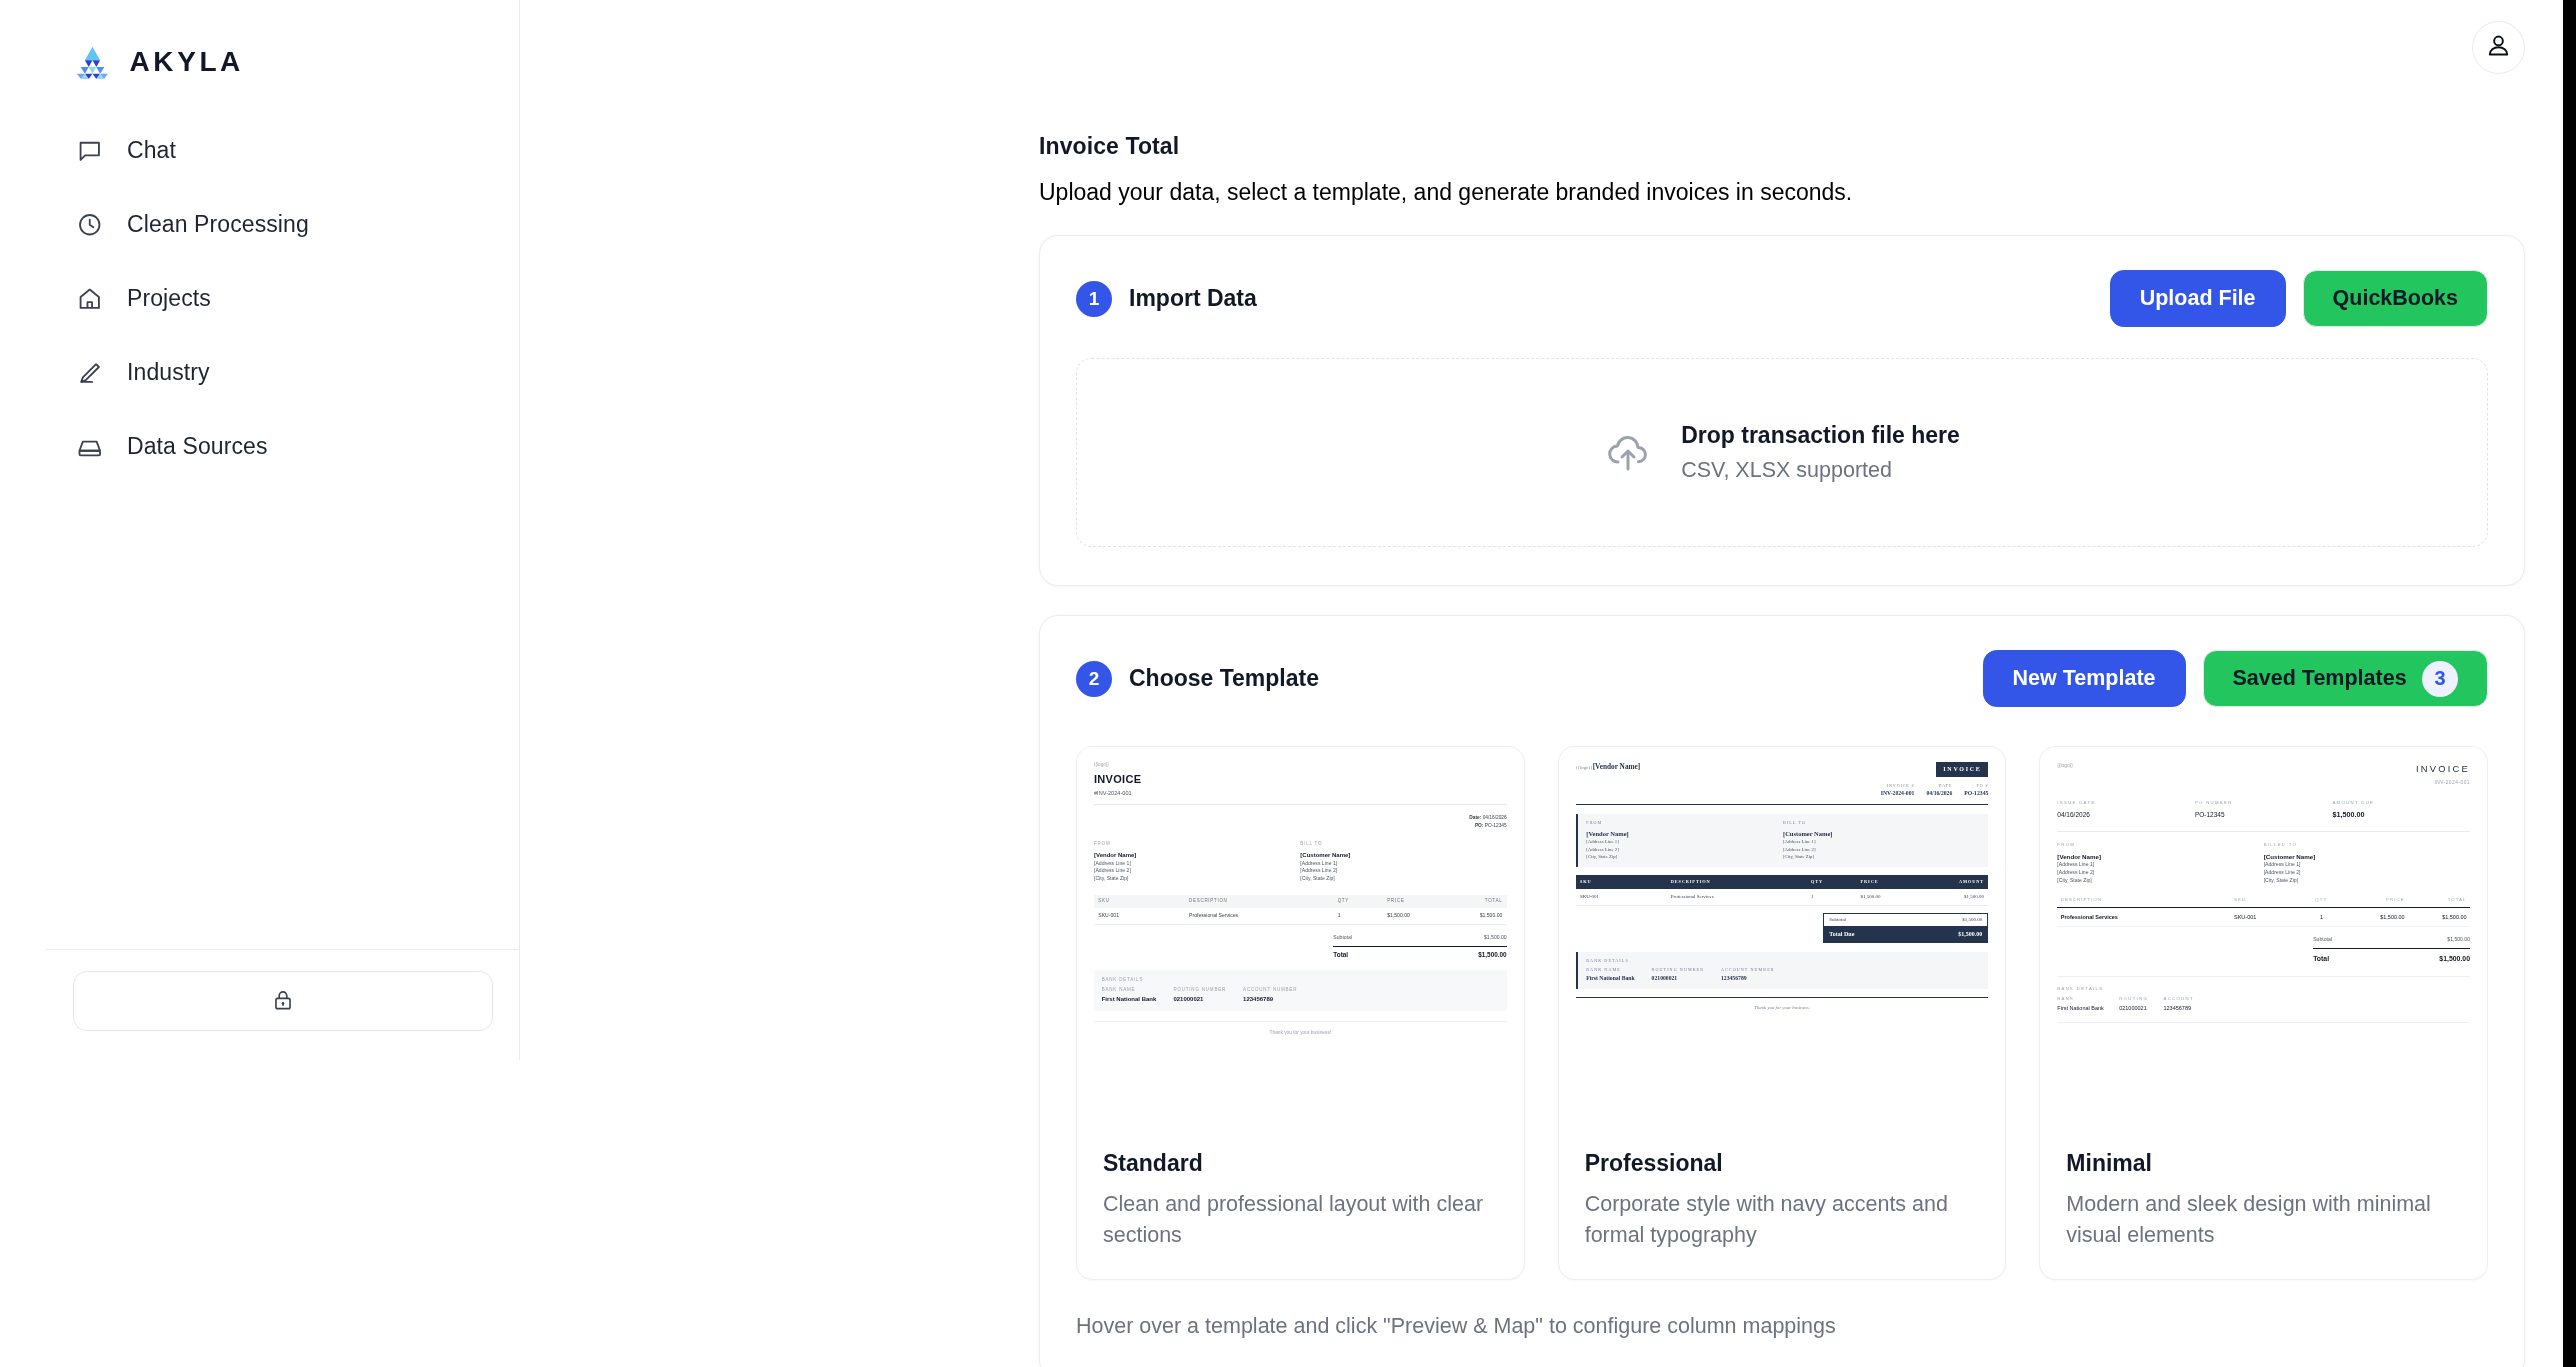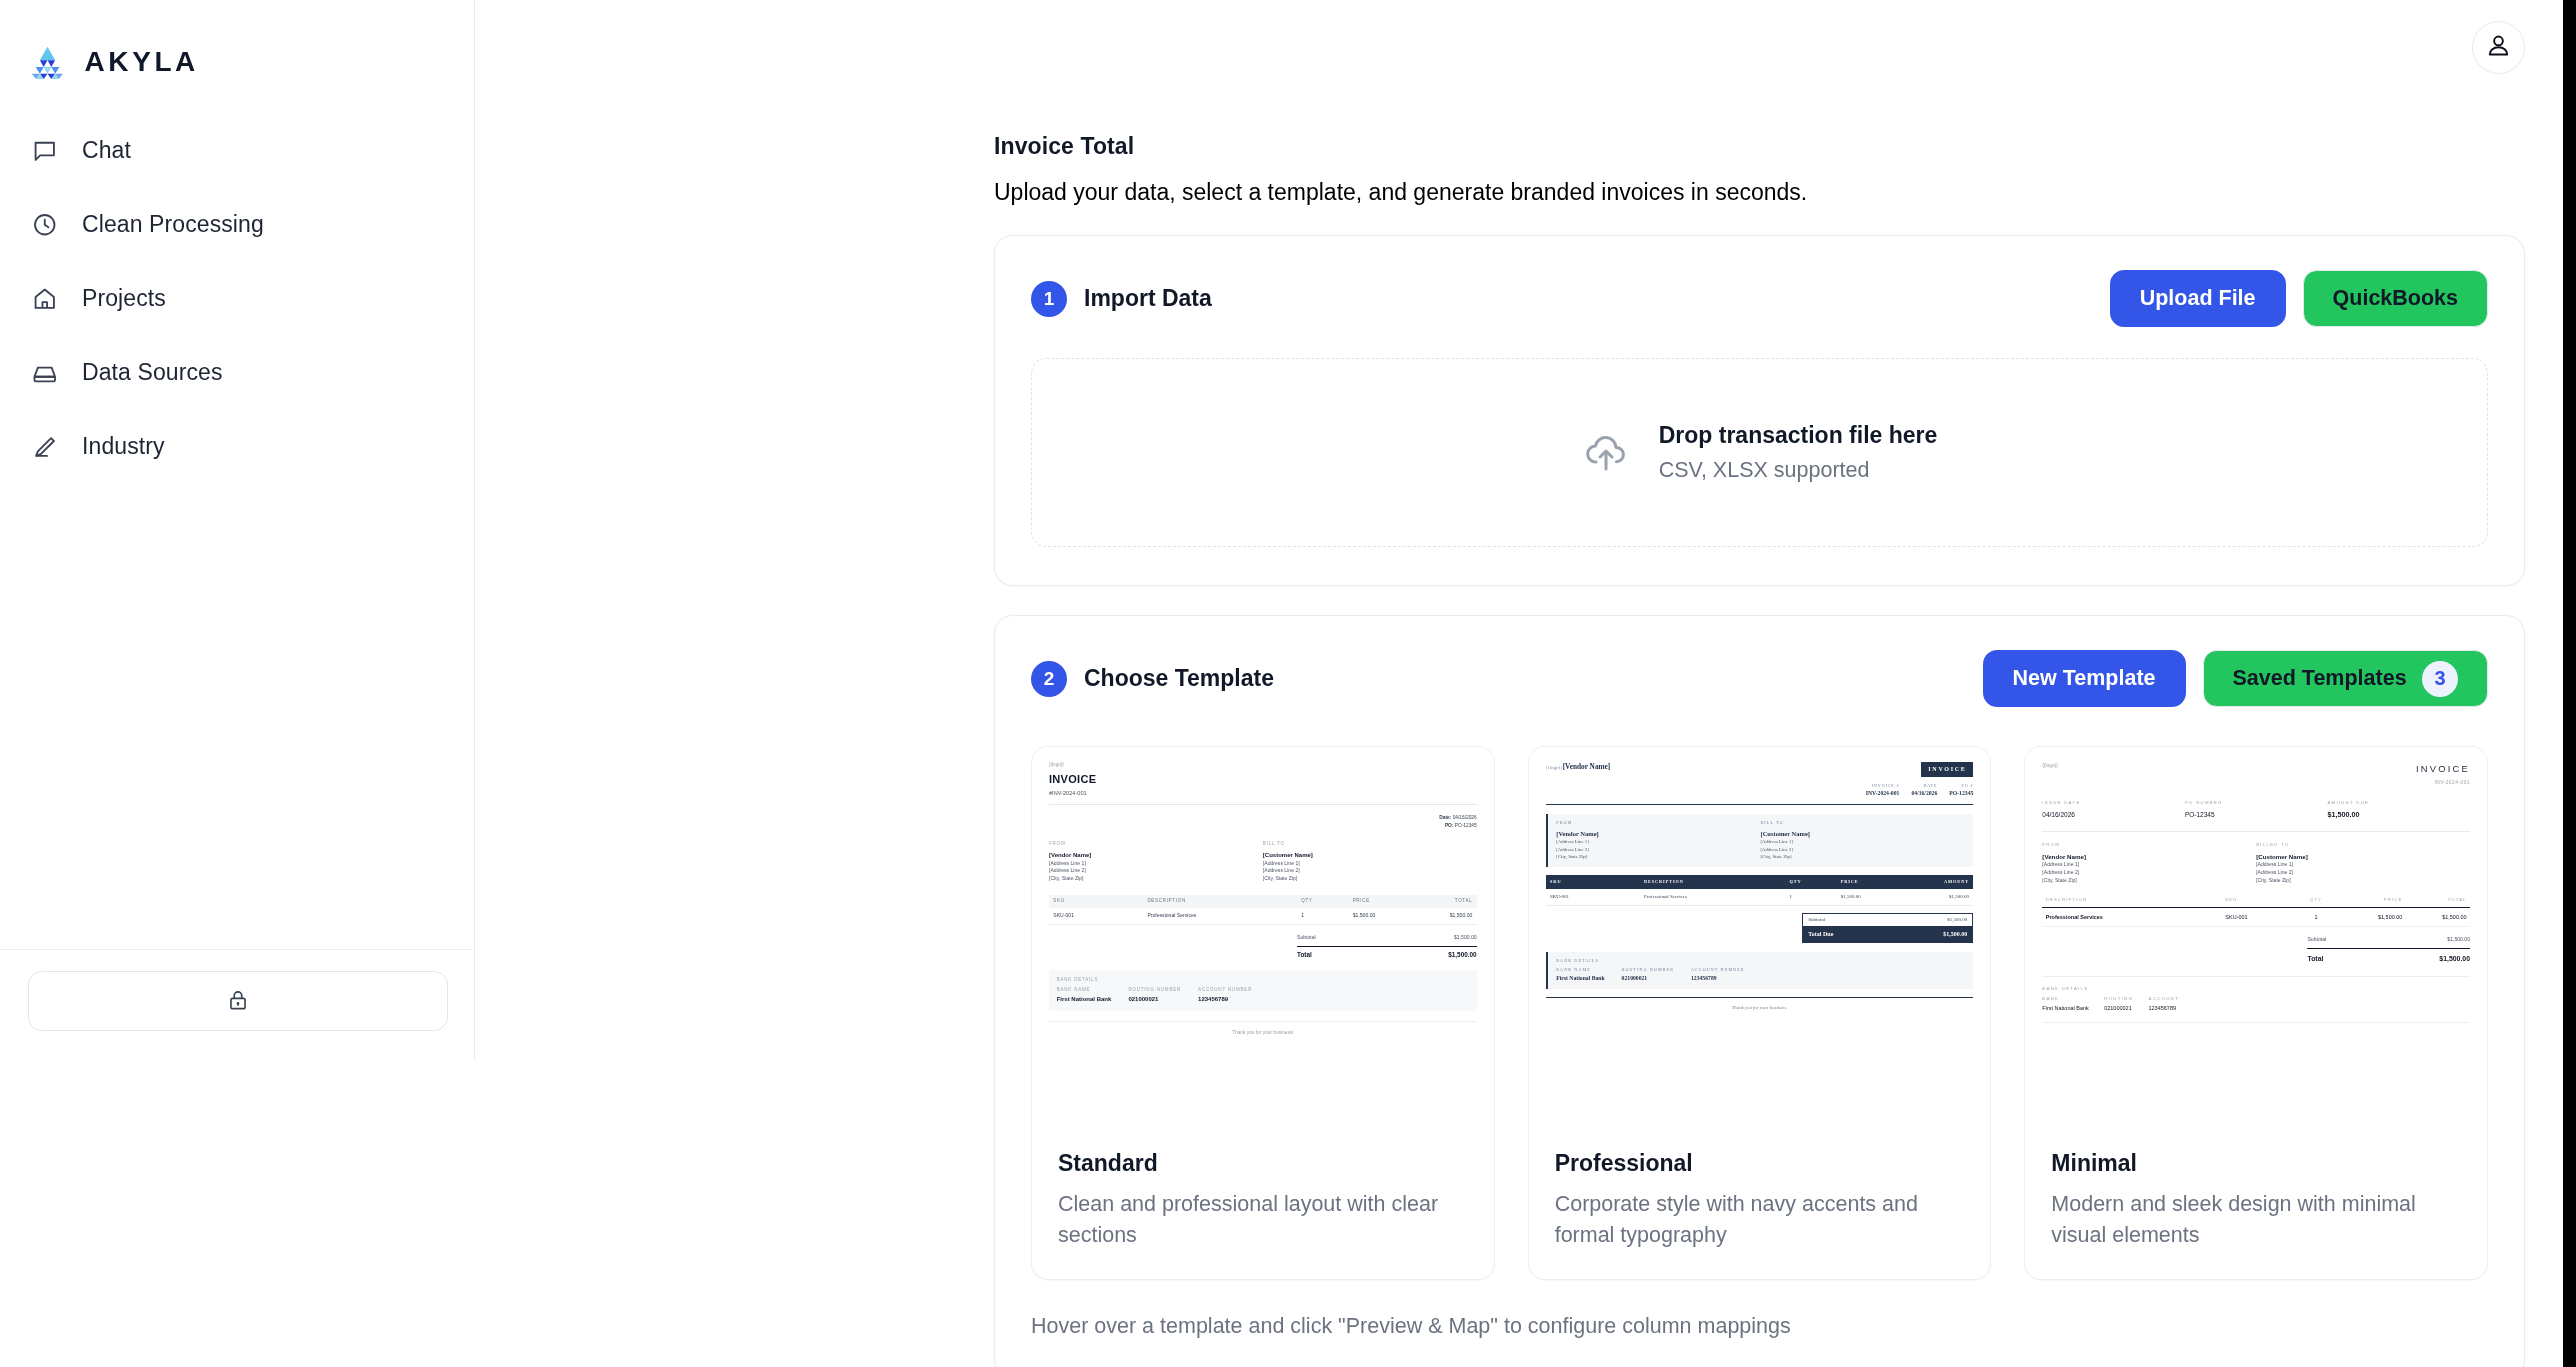--- a/index.html
+++ b/index.html
@@ -13,20 +13,21 @@
   .right-gutter { position:absolute; top:0; right:0; width:13px; height:1368px; background:#000; z-index:50; }
 
   
   .sidebar {
     width: 475px; height: 1060px;
     background: #ffffff;
     border-right: 0.9px solid #e8eaee;
     display: flex; flex-direction: column;
     flex: 0 0 475px;
     position: relative;
+    margin-left: 45px;
   }
   .brand { display:flex; align-items:center; gap:18px; padding: 24px 0 0 27.5px; height: 100px;}
   .brand-mark { width: 39px; height: 34px; }
   .brand-text { font-size: 28px; font-weight: 700; letter-spacing: 3.6px; color:#10182a; }
 
   .nav { margin-top: 13.7px; display:flex; flex-direction:column; }
   .nav-item {
     display:flex; align-items:center; gap: 22px;
     height: 74px; padding-left: 29px;
     cursor: pointer;
@@ -260,36 +261,36 @@
           <svg width="27.5" height="27.5" viewBox="0 0 24 24" fill="none" stroke="currentColor" stroke-width="1.6" stroke-linejoin="round">
             <path d="M4 10.5 12 4l8 6.5V20H4z"></path>
               <path d="M10 20v-5h4v5"></path>
           </svg>
         </span>
         <span class="nav-label">Projects</span>
       </div>
 
       <div class="nav-item">
         <span class="nav-icon">
+          <svg width="27.5" height="27.5" viewBox="0 0 24 24" fill="none" stroke="currentColor" stroke-width="1.6" stroke-linecap="round" stroke-linejoin="round">
+            <path d="M17.5 4.5 6 16l-1.5 4 4-1.5L20 7z"></path>
+              <path d="M5 20h9"></path>
+          </svg>
+        </span>
+        <span class="nav-label">Industry</span>
+      </div>
+
+      <div class="nav-item">
+        <span class="nav-icon">
           <svg width="27.5" height="27.5" viewBox="0 0 24 24" fill="none" stroke="currentColor" stroke-width="1.6" stroke-linejoin="round">
             <path d="M3 15.5 6 7.5h12l3 8z"></path>
               <rect x="3" y="15.5" width="18" height="4" rx="1.2"></rect>
           </svg>
         </span>
         <span class="nav-label">Data Sources</span>
-      </div>
-
-      <div class="nav-item">
-        <span class="nav-icon">
-          <svg width="27.5" height="27.5" viewBox="0 0 24 24" fill="none" stroke="currentColor" stroke-width="1.6" stroke-linecap="round" stroke-linejoin="round">
-            <path d="M17.5 4.5 6 16l-1.5 4 4-1.5L20 7z"></path>
-              <path d="M5 20h9"></path>
-          </svg>
-        </span>
-        <span class="nav-label">Industry</span>
       </div>
 
 
     </nav>
 
     <div class="sidebar-footer">
       <div class="lock-box">
         <span>
           <svg width="26" height="26" viewBox="0 0 24 24" fill="none" stroke="#374151" stroke-width="1.5" stroke-linejoin="round">
             <rect x="5.5" y="10.5" width="13" height="9.5" rx="1.6"></rect>

